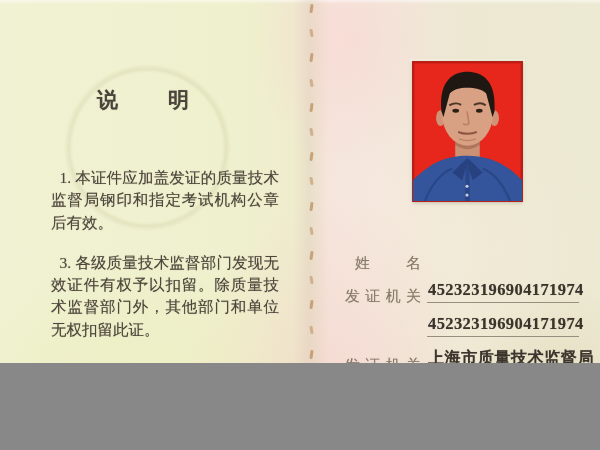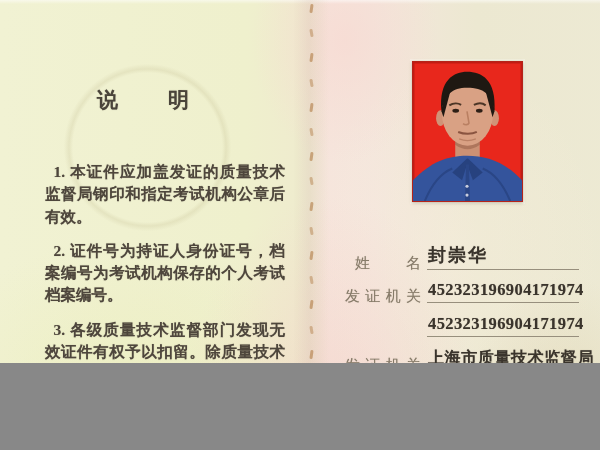--- a/index.html
+++ b/index.html
@@ -26,21 +26,21 @@
   .heading{
     position:absolute;left:97px;top:86px;margin:0;
     font-size:21px;font-weight:700;letter-spacing:50px;white-space:nowrap;
     color:#4a443a;text-shadow:0 0 1px rgba(74,68,58,.45);
   }
   .notes{
     position:absolute;left:33px;top:149px;width:264px;
     font-size:15.5px;line-height:22.3px;color:#4e463c;
     text-align:justify;text-shadow:0 0 .8px rgba(78,70,60,.5);
   }
-  .notes p{margin:12px;text-indent:.55em;font-weight:bold;}
+  .notes p{margin:18px;text-indent:.55em;}
   .serial{
     position:absolute;left:121px;top:387px;
     font-family:"DejaVu Sans","Liberation Sans",sans-serif;
     font-size:15px;font-weight:600;letter-spacing:1px;color:#cb4737;
     text-shadow:0 0 .6px rgba(203,71,55,.6);white-space:nowrap;
   }
   .pencil{
     position:absolute;left:209px;top:383px;
     font-family:"DejaVu Sans","Liberation Sans",sans-serif;
     font-size:12px;font-style:italic;color:#9d9c90;opacity:.75;
@@ -90,21 +90,20 @@
 </head>
 <body>
 
 <div class="scene">
 
   <div>
     <div class="emboss"></div>
     <h1 class="heading">说明</h1>
     <div class="notes">
       <p>1. 本证件应加盖发证的质量技术监督局钢印和指定考试机构公章后有效。</p>
-      <p>2. 证件号为持证人身份证号，档案编号为考试机构保存的个人考试档案编号。</p>
       <p>3. 各级质量技术监督部门发现无效证件有权予以扣留。除质量技术监督部门外，其他部门和单位无权扣留此证。</p>
     </div>
     <div class="serial">ⅠⅡ10329045</div>
     <div class="pencil">102</div>
   </div>
 
   <div class="gutter-shade"></div>
   <div class="stitches">
       <div class="stitch"></div>
       <div class="stitch"></div>
@@ -154,21 +153,20 @@
         <ellipse cx="43.5" cy="49.5" rx="3.4" ry="2" fill="#2e1f16"></ellipse>
         <ellipse cx="67.5" cy="49.5" rx="3.4" ry="2" fill="#2e1f16"></ellipse>
         <path d="M55,50 L57,62 C56,64 53,64 51,62.5" stroke="#b97f62" stroke-width="1.6" fill="none"></path>
         <path d="M46,71 C52,73.5 60,73.5 65,71" stroke="#8a5440" stroke-width="2" fill="none"></path>
         <path d="M47,78 C52,80 59,80 64,78" stroke="rgba(150,90,65,.45)" stroke-width="1.2" fill="none"></path>
       </svg>
     </div>
 
     <div class="row row-name">
       <span class="label">姓名</span>
-      <span class="value-line">封崇华</span>
     </div>
     <div class="row row-certno">
       <span class="label">发证机关</span>
       <span class="value-line">452323196904171974</span>
     </div>
     <div class="row row-fileno">
       <span class="value-line">452323196904171974</span>
     </div>
     <div class="row row-issuer">
       <span class="label">发证机关</span>

